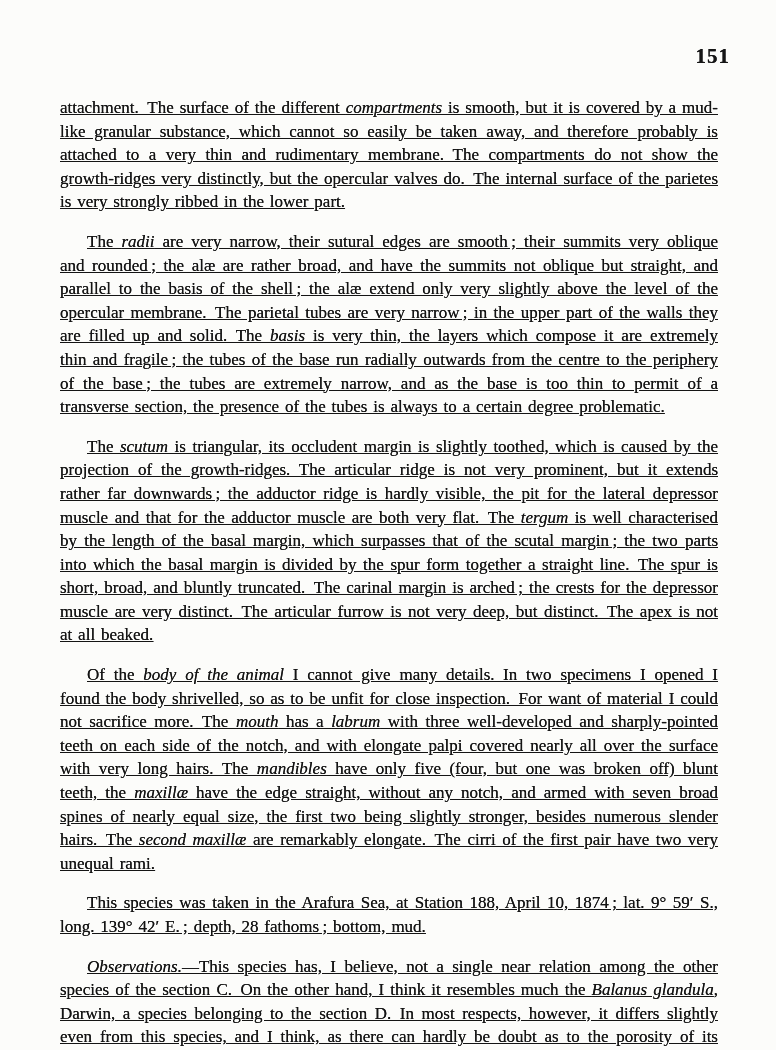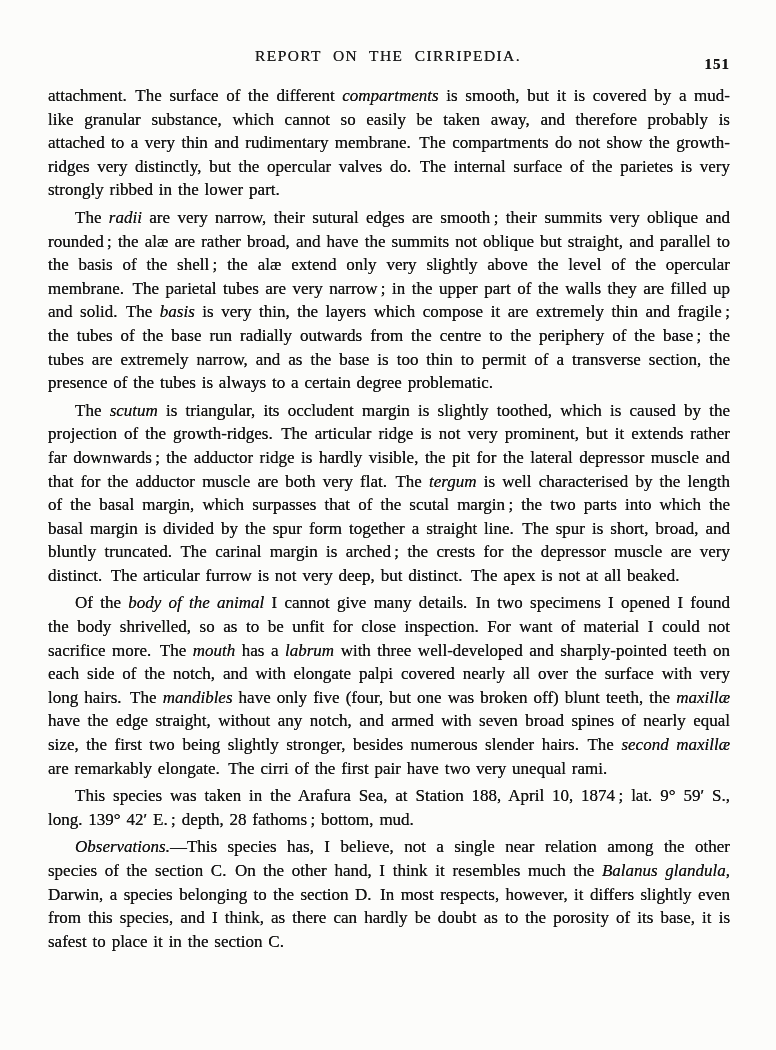--- a/index.html
+++ b/index.html
@@ -29,56 +29,56 @@
   .running-title {
     text-align: center;
     font-size: 15.5px;
     letter-spacing: 1.4px;
     word-spacing: 6px;
     color: #1c1c1c;
     line-height: 20px;
   }
   .page-number {
     position: absolute;
-    top: 8px;
+    top: 0;
     right: 46px;
-    font-size: 15px;
+    font-size: 21px;
     letter-spacing: 1px;
     font-weight: 600;
     line-height: 20px;
     color: #151515;
   }
   .body-text {
     position: absolute;
     top: 80px;
     left: 44px;
     width: 690px;
     font-size: 17px;
     line-height: 23.6px;
     text-align: justify;
     word-spacing: 1.6px;
     color: #141414;
   }
   .body-text p {
-    margin: 4px;
+    margin: 16px;
     padding: 0;
+    text-decoration: underline;
   }
   .body-text p.indent {
     text-indent: 27px;
   }
   .body-text em {
     font-style: italic;
   }
 </style>
 </head>
 <body>
 
 <div class="page">
   <div class="header">
-    <div class="running-title">REPORT ON THE CIRRIPEDIA.</div>
     <div class="page-number">151</div>
   </div>
   <div class="body-text">
       <p><span>attachment. The surface of the different </span><em>compartments</em><span> is smooth, but it is covered by a mud-like granular substance, which cannot so easily be taken away, and therefore probably is attached to a very thin and rudimentary membrane. The compartments do not show the growth-ridges very distinctly, but the opercular valves do. The internal surface of the parietes is very strongly ribbed in the lower part.</span></p>
       <p class="indent"><span>The </span><em>radii</em><span> are very narrow, their sutural edges are smooth ; their summits very oblique and rounded ; the alæ are rather broad, and have the summits not oblique but straight, and parallel to the basis of the shell ; the alæ extend only very slightly above the level of the opercular membrane. The parietal tubes are very narrow ; in the upper part of the walls they are filled up and solid. The </span><em>basis</em><span> is very thin, the layers which compose it are extremely thin and fragile ; the tubes of the base run radially outwards from the centre to the periphery of the base ; the tubes are extremely narrow, and as the base is too thin to permit of a transverse section, the presence of the tubes is always to a certain degree problematic.</span></p>
       <p class="indent"><span>The </span><em>scutum</em><span> is triangular, its occludent margin is slightly toothed, which is caused by the projection of the growth-ridges. The articular ridge is not very prominent, but it extends rather far downwards ; the adductor ridge is hardly visible, the pit for the lateral depressor muscle and that for the adductor muscle are both very flat. The </span><em>tergum</em><span> is well characterised by the length of the basal margin, which surpasses that of the scutal margin ; the two parts into which the basal margin is divided by the spur form together a straight line. The spur is short, broad, and bluntly truncated. The carinal margin is arched ; the crests for the depressor muscle are very distinct. The articular furrow is not very deep, but distinct. The apex is not at all beaked.</span></p>
       <p class="indent"><span>Of the </span><em>body of the animal</em><span> I cannot give many details. In two specimens I opened I found the body shrivelled, so as to be unfit for close inspection. For want of material I could not sacrifice more. The </span><em>mouth</em><span> has a </span><em>labrum</em><span> with three well-developed and sharply-pointed teeth on each side of the notch, and with elongate palpi covered nearly all over the surface with very long hairs. The </span><em>mandibles</em><span> have only five (four, but one was broken off) blunt teeth, the </span><em>maxillæ</em><span> have the edge straight, without any notch, and armed with seven broad spines of nearly equal size, the first two being slightly stronger, besides numerous slender hairs. The </span><em>second maxillæ</em><span> are remarkably elongate. The cirri of the first pair have two very unequal rami.</span></p>
       <p class="indent"><span>This species was taken in the Arafura Sea, at Station 188, April 10, 1874 ; lat. 9° 59′ S., long. 139° 42′ E. ; depth, 28 fathoms ; bottom, mud.</span></p>
       <p class="indent"><em>Observations.</em><span>—This species has, I believe, not a single near relation among the other species of the section C. On the other hand, I think it resembles much the </span><em>Balanus glandula</em><span>, Darwin, a species belonging to the section D. In most respects, however, it differs slightly even from this species, and I think, as there can hardly be doubt as to the porosity of its base, it is safest to place it in the section C.</span></p>
     </div>

